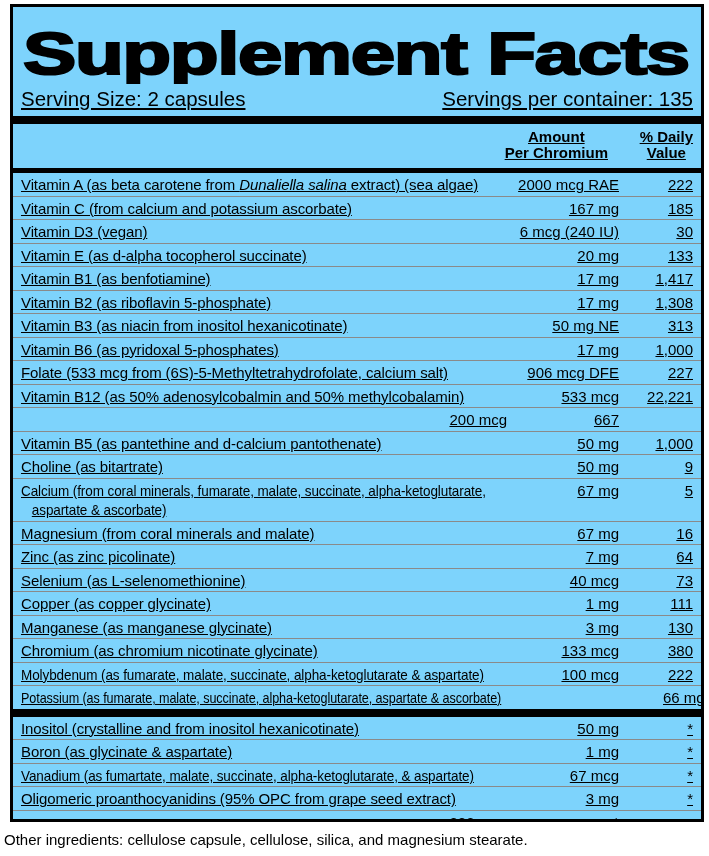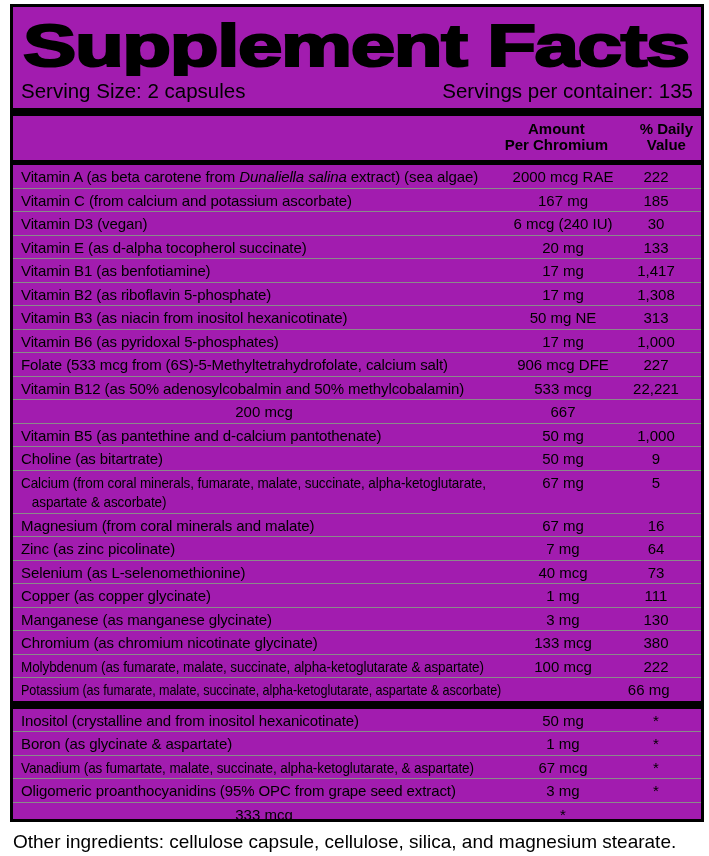--- a/index.html
+++ b/index.html
@@ -1,20 +1,20 @@
 <!DOCTYPE html>
 <html><head>
 <meta charset="utf-8">
 <style>
   html,body{margin:0;padding:0;background:#fff;}
   body{width:709px;height:856px;position:relative;font-family:"Liberation Sans",sans-serif;color:#000;}
   .label-box{
     position:absolute;left:10px;top:4px;width:694px;height:818px;
-    box-sizing:border-box;border:3px solid #000;background:#a21caf;
-    padding:0 8px;overflow:hidden;
+    box-sizing:border-box;border:3px solid #000;background:#7dd3fc;
+    padding:8px 8px;overflow:hidden;text-decoration:underline;
   }
   .title-svg{display:block;width:100%;height:60px;margin-top:9px;}
   .title-svg text{
     font-family:"Liberation Sans",sans-serif;font-weight:bold;font-size:57px;
     fill:#000;stroke:#000;stroke-width:2.1px;letter-spacing:-1px;
   }
   .serving-row{display:flex;justify-content:space-between;font-size:20.5px;line-height:1.15;margin-top:3px;gap:32px;}
   .bar{background:#000;margin-left:-8px;margin-right:-8px;}
   .bar.thick{height:8px;}
   .bar.medium{height:5px;}
@@ -24,24 +24,24 @@
     padding:5px 0 6px 0;font-weight:bold;font-size:15px;line-height:1.12;
   }
   .col-header .hdr{display:flex;flex-direction:column;align-items:center;margin-left:auto;white-space:nowrap;}
   .rows .row{
     display:grid;grid-template-columns:1fr 112px 74px;column-gap:0;
     align-items:start;font-size:15px;line-height:1.3;
     padding:2px 8px 1px 8px;margin:0 -8px;border-top:1px solid #8a8a8a;
   }
   .rows .row:first-child{border-top:none;}
   .rows .name{padding-left:12px;text-indent:-12px;letter-spacing:-0.1px;}
-  .rows .amount,.rows .dv{text-align:center;white-space:nowrap;}
+  .rows .amount,.rows .dv{text-align:right;white-space:nowrap;}
   .name.tight{width:111%;transform:scaleX(0.9);transform-origin:left top;}
   .name.condensed{width:119%;transform:scaleX(0.84);transform-origin:left top;white-space:nowrap;}
-  .other{position:absolute;left:13px;top:831px;font-size:19px;}
+  .other{position:absolute;left:4px;top:831px;font-size:15px;}
   i{font-style:italic;}
 </style>
 </head>
 <body>
 
 <div class="label-box">
 
   <svg class="title-svg" viewBox="0 0 662 58" preserveAspectRatio="none" xmlns="http://www.w3.org/2000/svg">
     <text x="2" y="48" textLength="656" lengthAdjust="spacingAndGlyphs">Supplement Facts</text>
   </svg>

